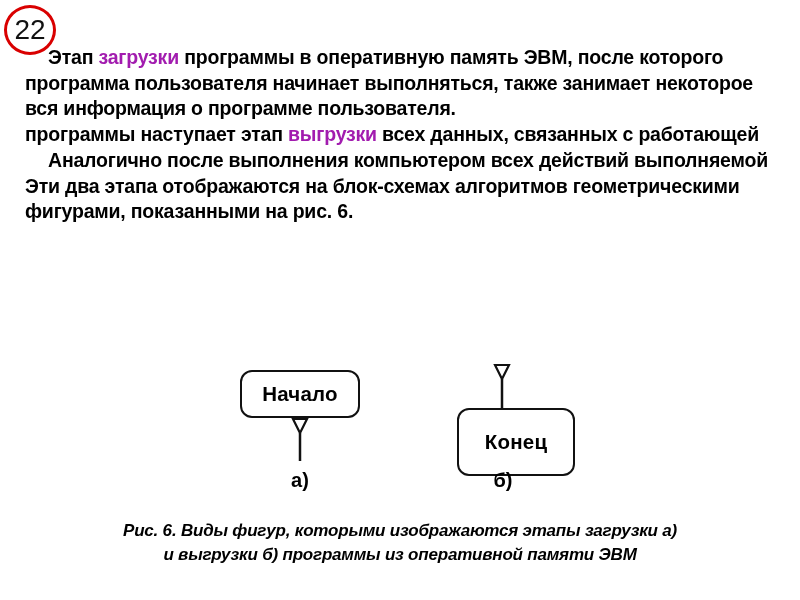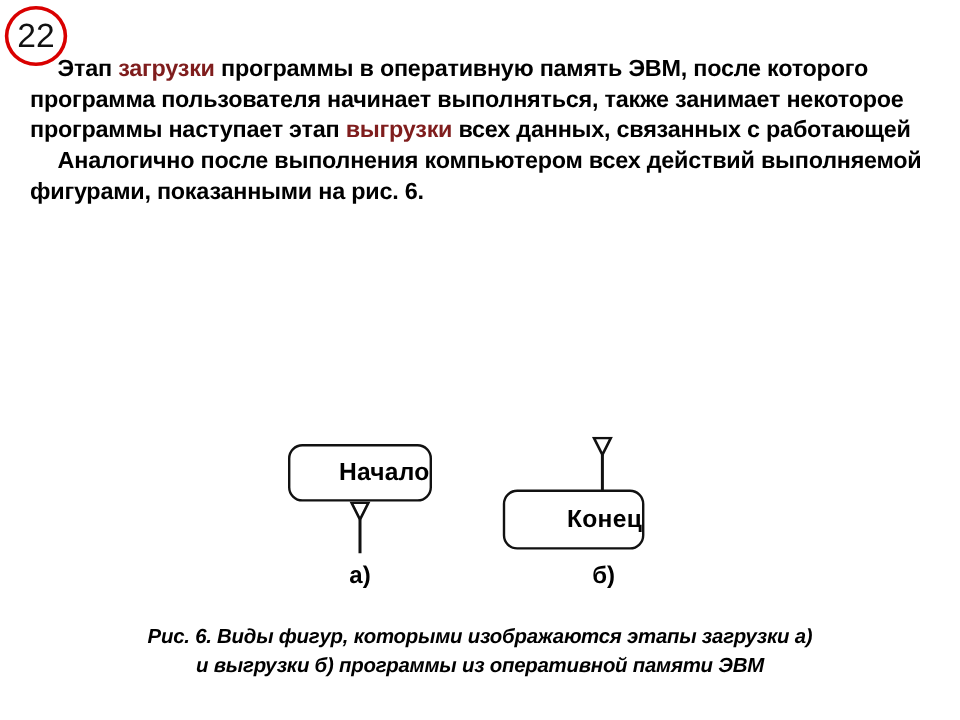--- a/index.html
+++ b/index.html
@@ -12,28 +12,28 @@
     border:3px solid #d90000;border-radius:50%;
     display:flex;align-items:center;justify-content:center;
     font-size:28px;font-weight:400;color:#111;background:#fff;box-sizing:border-box;
   }
   .text-block{position:absolute;left:25px;top:45px;right:10px}
   .ln{
     white-space:nowrap;font-weight:700;font-size:19.5px;line-height:25.7px;
     letter-spacing:-0.2px;
   }
   .indent{padding-left:23px}
-  .hl{color:#7f1d1d}
+  .hl{color:#a21caf}
   .node{
     position:absolute;box-sizing:border-box;border:2.5px solid #111;border-radius:12px;
-    background:#fff;display:flex;align-items:center;justify-content:flex-end;
+    background:#fff;display:flex;align-items:center;justify-content:center;
     font-size:20.5px;font-weight:700;letter-spacing:0.2px;
   }
   #startNode{left:240px;top:370px;width:120px;height:48px}
-  #endNode{left:419px;top:408px;width:118px;height:50px}
+  #endNode{left:457px;top:408px;width:118px;height:68px}
   .arrow{position:absolute}
   #arrowA{left:291px;top:418px}
   #arrowB{left:493px;top:364px}
   .sub-label{
     position:absolute;font-size:20px;font-weight:700;width:40px;text-align:center;
   }
   #labelA{left:280px;top:469px}
   #labelB{left:483px;top:469px}
   .caption{
     position:absolute;left:0;right:0;top:519px;text-align:center;
@@ -43,22 +43,24 @@
 </head>
 <body>
 
 <div class="badge">
   <span>22</span>
 </div>
 
 <div class="text-block">
   <div class="ln indent"><span>Этап </span><span class="hl">загрузки</span><span> программы в оперативную память ЭВМ, после которого</span></div>
   <div class="ln">программа пользователя начинает выполняться, также занимает некоторое</div>
+  <div class="ln">вся информация о программе пользователя.</div>
   <div class="ln"><span>программы наступает этап </span><span class="hl">выгрузки</span><span> всех данных, связанных с работающей</span></div>
   <div class="ln indent">Аналогично после выполнения компьютером всех действий выполняемой</div>
+  <div class="ln">Эти два этапа отображаются на блок-схемах алгоритмов геометрическими</div>
   <div class="ln">фигурами, показанными на рис. 6.</div>
 </div>
 
 <div class="node" id="startNode">
   <span>Начало</span>
 </div>
 
 <svg class="arrow" id="arrowA" width="18" height="46" viewBox="0 0 18 46">
   <polygon points="2,1 16,1 9,15" fill="#ffffff" stroke="#111" stroke-width="2.2"></polygon>
   <line x1="9" y1="15" x2="9" y2="43" stroke="#111" stroke-width="2.5"></line>

